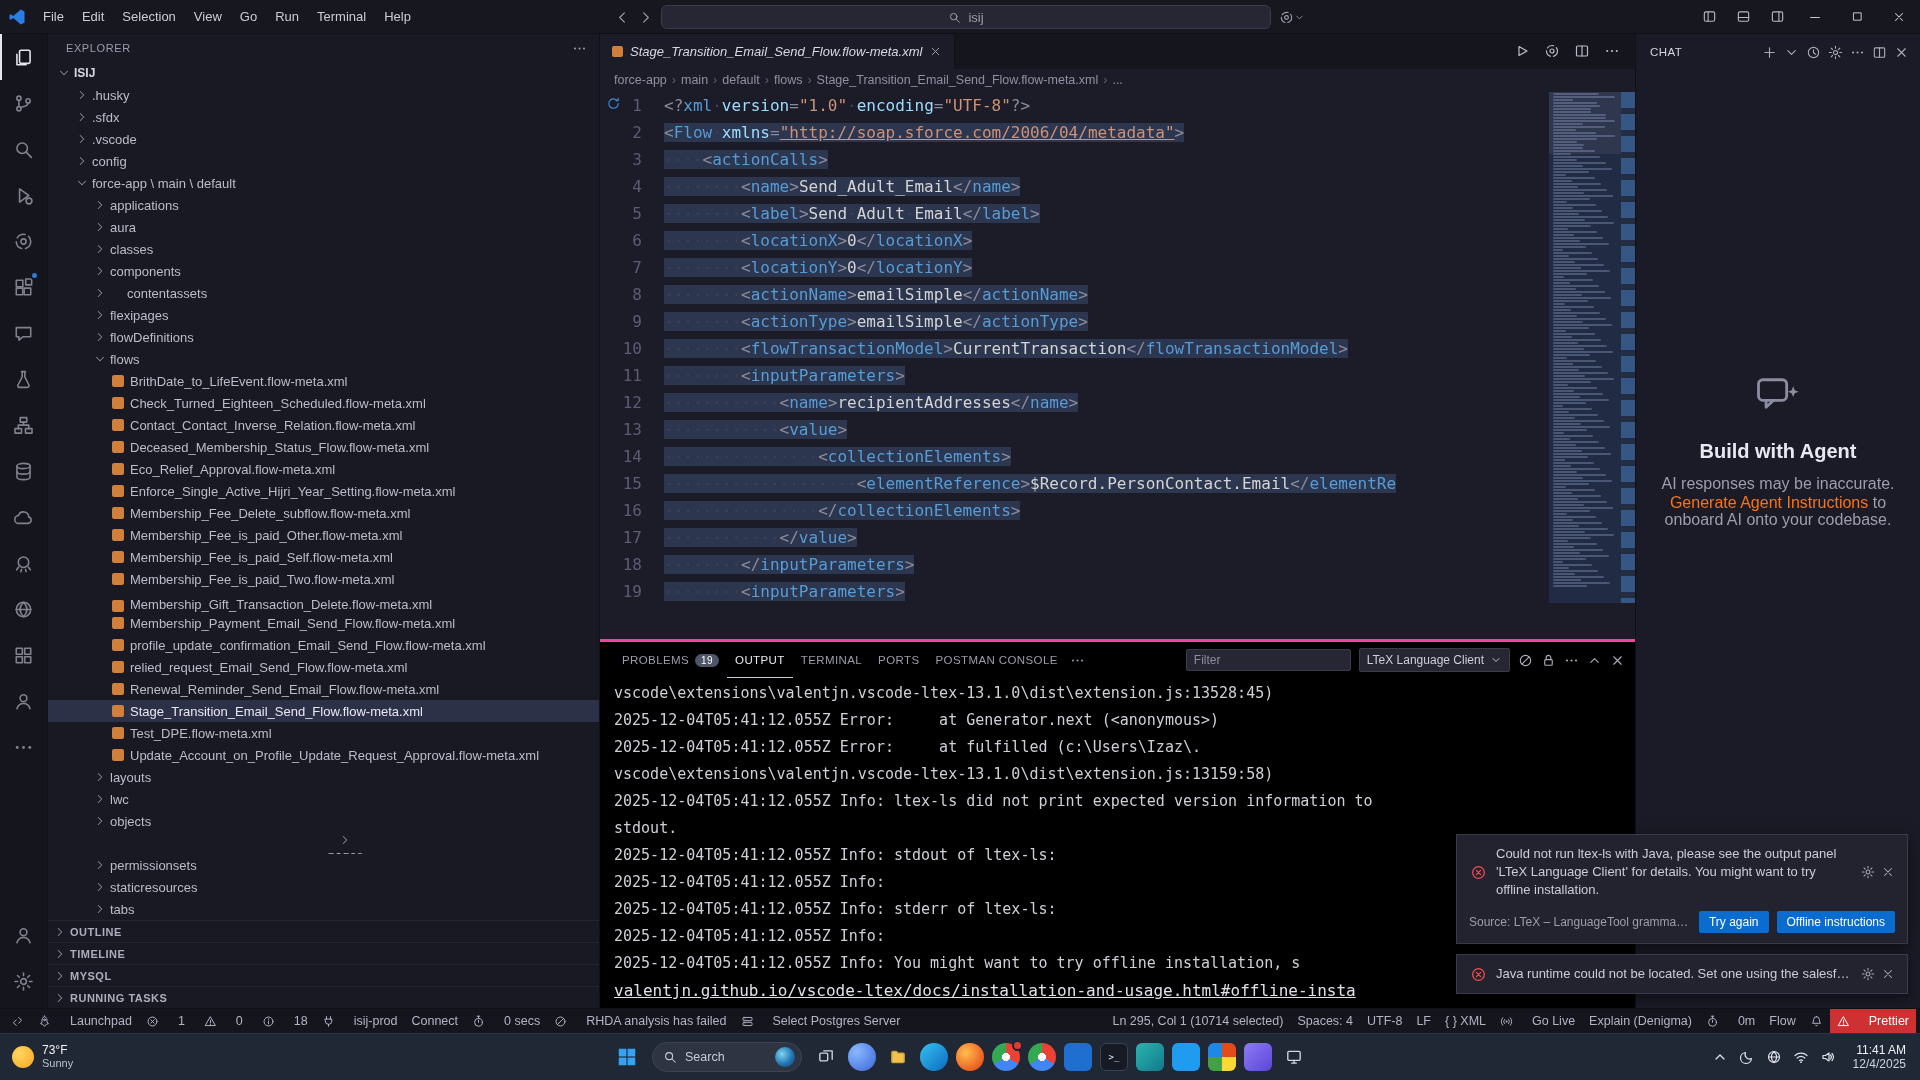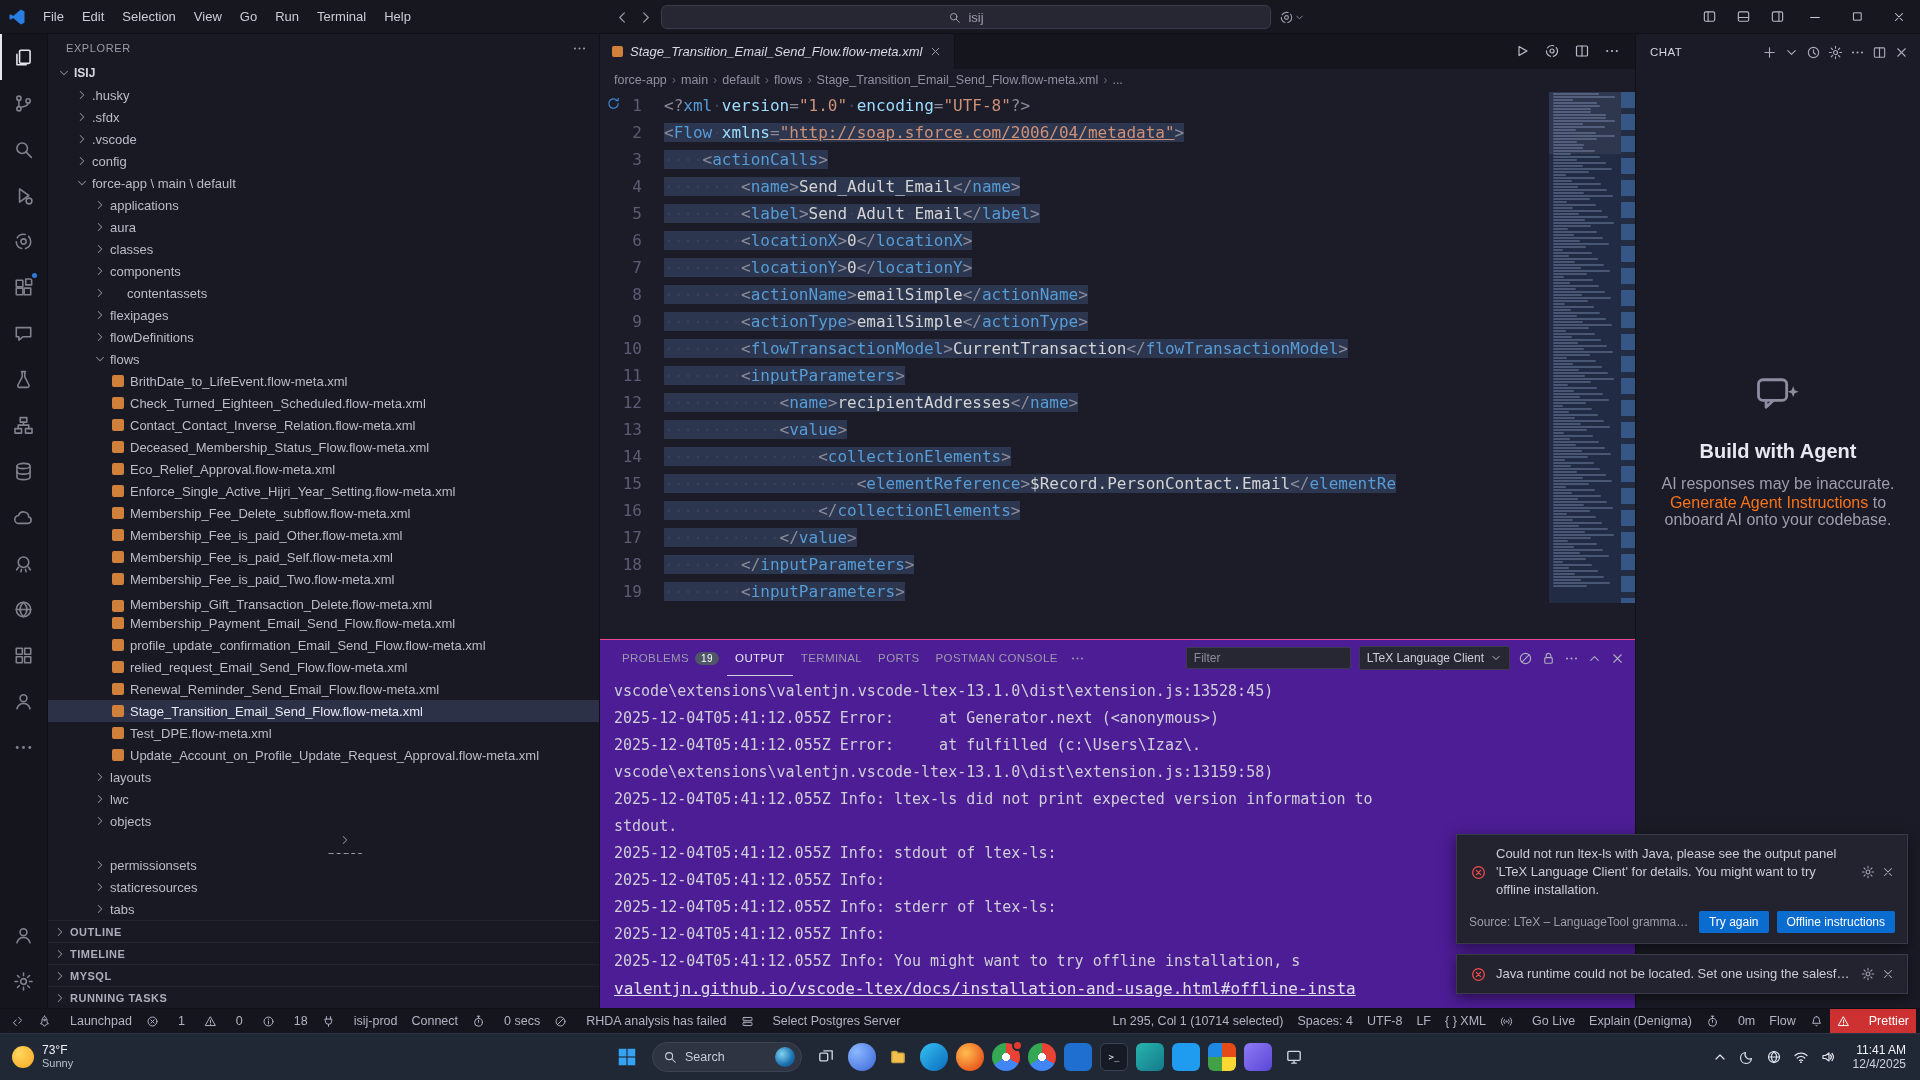--- a/index.html
+++ b/index.html
@@ -55,21 +55,21 @@
   .cline{height:27px;}
   .selwrap{background:rgba(86,116,168,.30);}
   .w{color:#3f3f58;} .b{color:#8a8a9a;} .t{color:#569cd6;} .a{color:#9cdcfe;}
   .s{color:#ce9178;} .sl{color:#ce9178;text-decoration:underline;} .x{color:#d4d4d4;}
   .minimap{position:relative;width:72px;flex:0 0 72px;background:#1b1b27;overflow:hidden;}
   .mm-bar{height:2px;margin:1px 0 1px 4px;background:rgba(160,170,200,.38);border-radius:1px;}
   .mm-sel{position:absolute;inset:0;background:rgba(60,110,180,.20);}
   .mm-view{position:absolute;left:0;right:0;top:0;height:62px;background:rgba(255,255,255,.06);}
   .oruler{width:14px;flex:0 0 14px;background:repeating-linear-gradient(to bottom,#3a6096 0 16px,#243049 16px 22px);opacity:.85;}
   
-  .panel{height:383px;border-top:1px solid #ec4899;display:flex;flex-direction:column;background:#4c1d95;margin-top:36px;}
+  .panel{height:383px;border-top:3px solid #ec4899;display:flex;flex-direction:column;background:#000000;margin-top:36px;}
   .ptabs{height:36px;display:flex;align-items:center;padding:0 10px 0 14px;}
   .ptab{display:flex;align-items:center;gap:6px;font-size:11.5px;letter-spacing:.4px;color:#9b9bac;padding:0 8px;height:100%;}
   .ptab.active{color:#e8e8f2;box-shadow:inset 0 -1px 0 #cfcfdd;align-items:center;}
   .pbadge{background:#4e5668;color:#fff;font-size:10px;border-radius:8px;padding:1px 6px;}
   .ptab-more{color:#9b9bac;margin-left:4px;}
   .pright{margin-left:auto;display:flex;align-items:center;gap:8px;color:#adadbd;}
   .pfilter{width:165px;height:22px;background:#272734;border:1px solid #3b3b4d;border-radius:2px;color:#ccc;font-size:12px;padding:0 7px;outline:none;}
   .pfilter::placeholder{color:#8c8c9d;}
   .pselect{display:flex;align-items:center;gap:6px;height:24px;background:#272734;border:1px solid #3b3b4d;border-radius:2px;font-size:12px;color:#ccccda;padding:0 7px;}
   .pout{flex:1;overflow:hidden;font-family:"DejaVu Sans Mono",monospace;font-size:15px;line-height:27px;white-space:pre;color:#cfcfd8;padding:2px 0 0 14px;}

